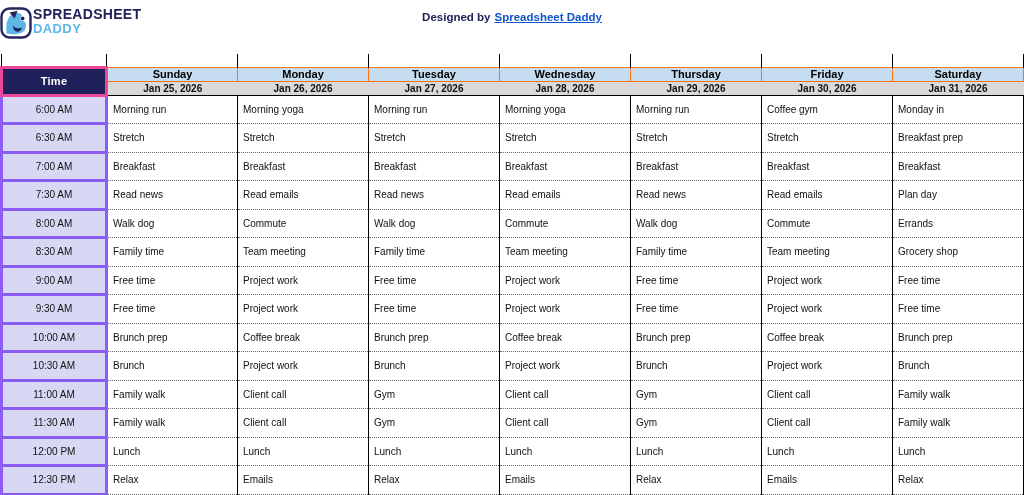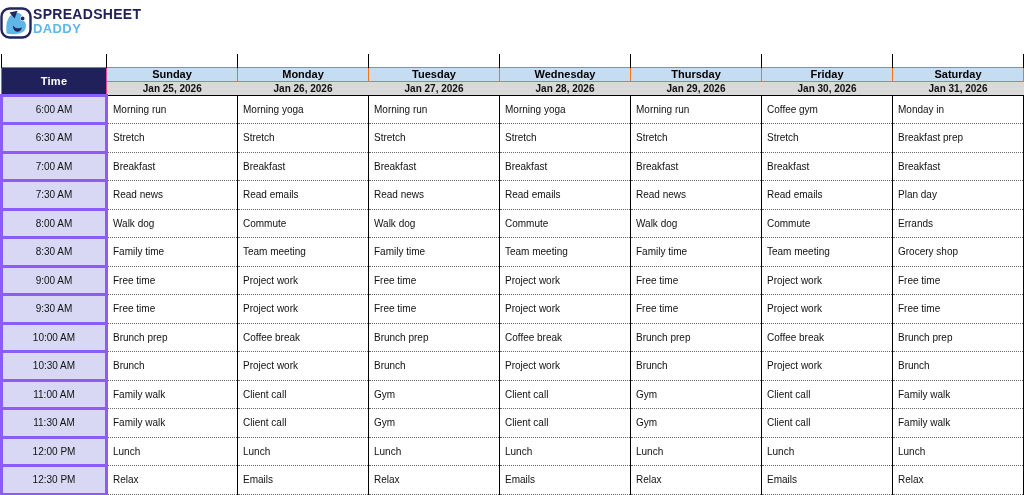--- a/index.html
+++ b/index.html
@@ -18,21 +18,21 @@
   .titlewrap{position:absolute;top:8px;left:0;width:100%;text-align:center;pointer-events:none}
   .title{font-size:22px;font-weight:800;color:var(--navy);margin:0;letter-spacing:.2px}
   .subtitle{font-size:11.5px;font-weight:700;color:var(--navy);margin-top:3px}
   .subtitle a{color:var(--link);text-decoration:underline;cursor:pointer;pointer-events:auto;margin-left:4px}
   .tablewrap{position:absolute;top:54px;left:0;width:1024px}
   table{border-collapse:collapse;table-layout:fixed;width:1024px}
   col.timecol{width:105px}
   td,th{overflow:hidden;white-space:nowrap;padding:0 4px}
   tr.spacer td{height:13px;border-left:1px solid #000;border-right:1px solid #000;background:#fff}
   th.timeheader{background:var(--navy);color:#fff;font-size:11px;font-weight:700;
-    border:1px solid #ec4899;text-align:center;letter-spacing:.3px}
+    border:3px solid #ec4899;text-align:center;letter-spacing:.3px}
   th.daycell{height:14px;background:var(--dayblue);border:1px solid #f97316;
     font-size:11px;font-weight:700;color:#000;text-align:center;padding:0}
   td.datecell{height:14px;background:var(--dategray);border-top:1px solid #444;
     border-bottom:1px solid #000;border-left:none;border-right:none;
     font-size:10px;font-weight:700;color:#111;text-align:center}
   tr.bodyrow{height:28.5px}
   td.timecell{background:var(--timelav);border:3px solid #8b5cf6;
     font-size:10px;color:#111;text-align:center}
   td.datacell{background:#fff;border-left:1px solid #000;border-right:1px solid #000;
     border-bottom:1px dotted #666;font-size:10px;color:#111;text-align:left;padding-left:5px}
@@ -48,20 +48,21 @@
     <circle cx="22.6" cy="11.4" r="1.9" fill="#23255C"></circle>
     <path d="M12.8 18.5 Q16.5 23.2 21.8 20.2 Q21.4 25 16.4 24.6 Q13.4 23.8 12.8 18.5 Z" fill="#23255C"></path>
   </svg>
   <div class="txt">
     <span class="l1">SPREADSHEET</span>
     <span class="l2">DADDY</span>
   </div>
 </div>
 
 <div class="titlewrap">
+  <div class="subtitle"><span>Designed by</span><a>Spreadsheet Daddy</a></div>
 </div>
 
 <div class="tablewrap">
   <table>
     <colgroup>
       <col class="timecol">
       <col>
         <col>
         <col>
         <col>

